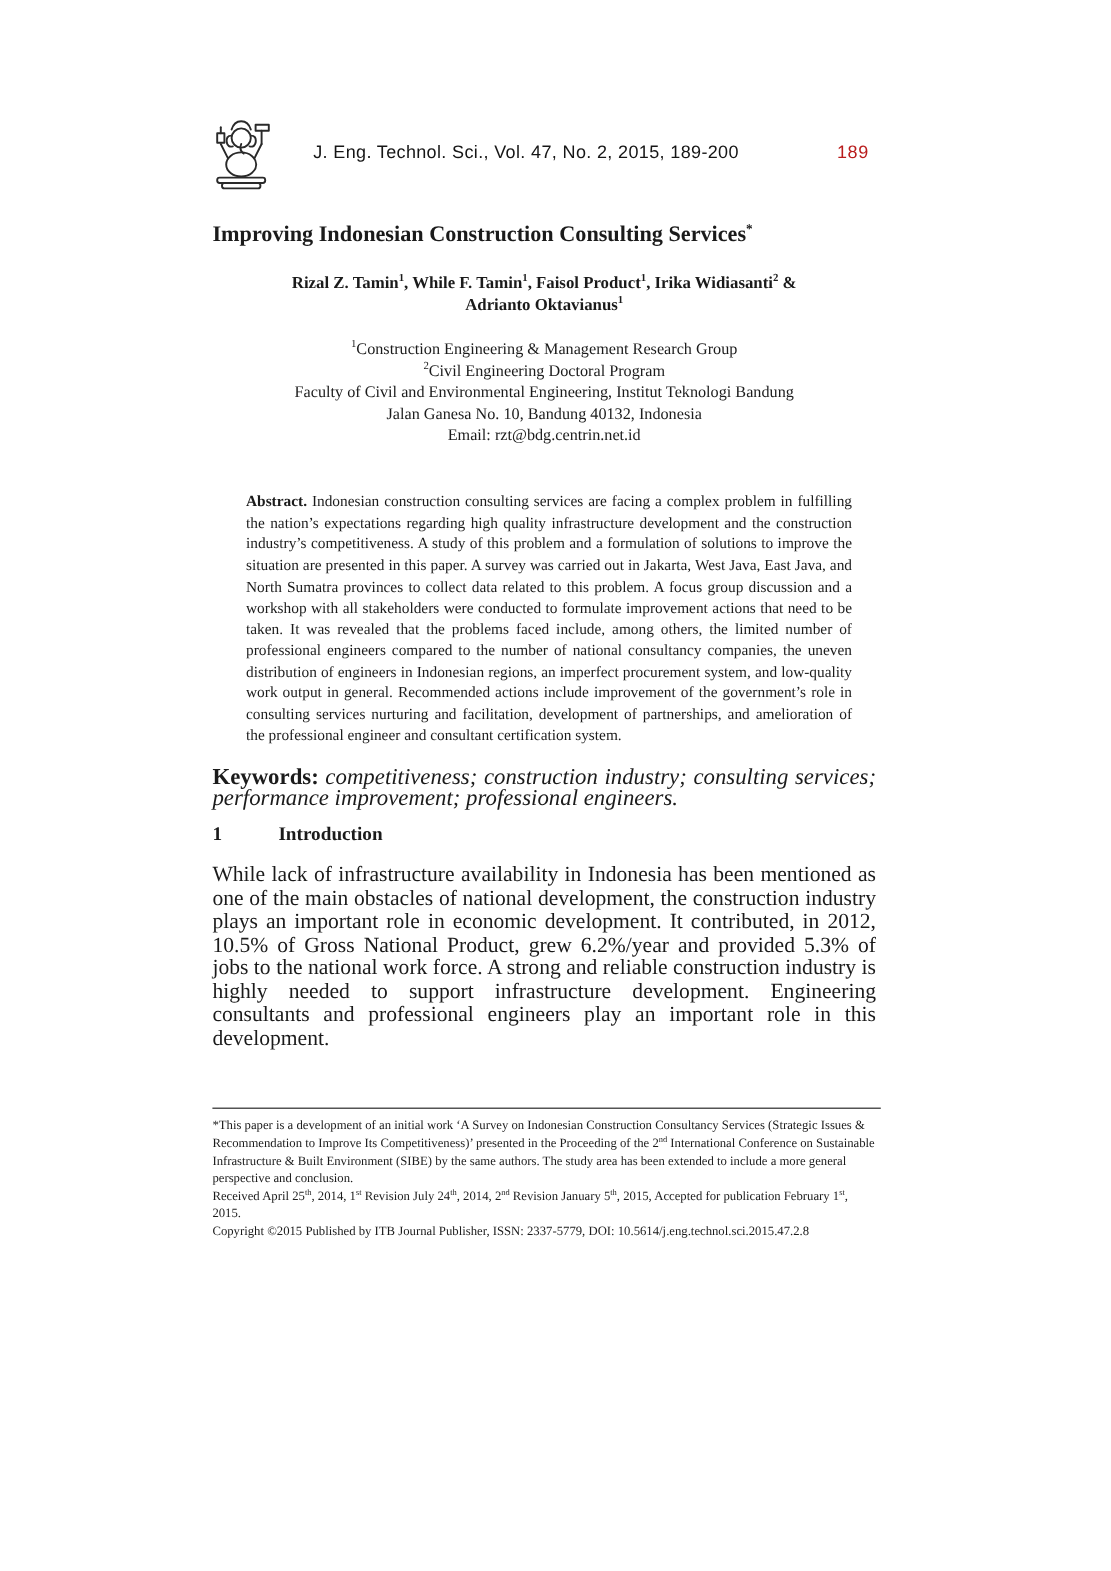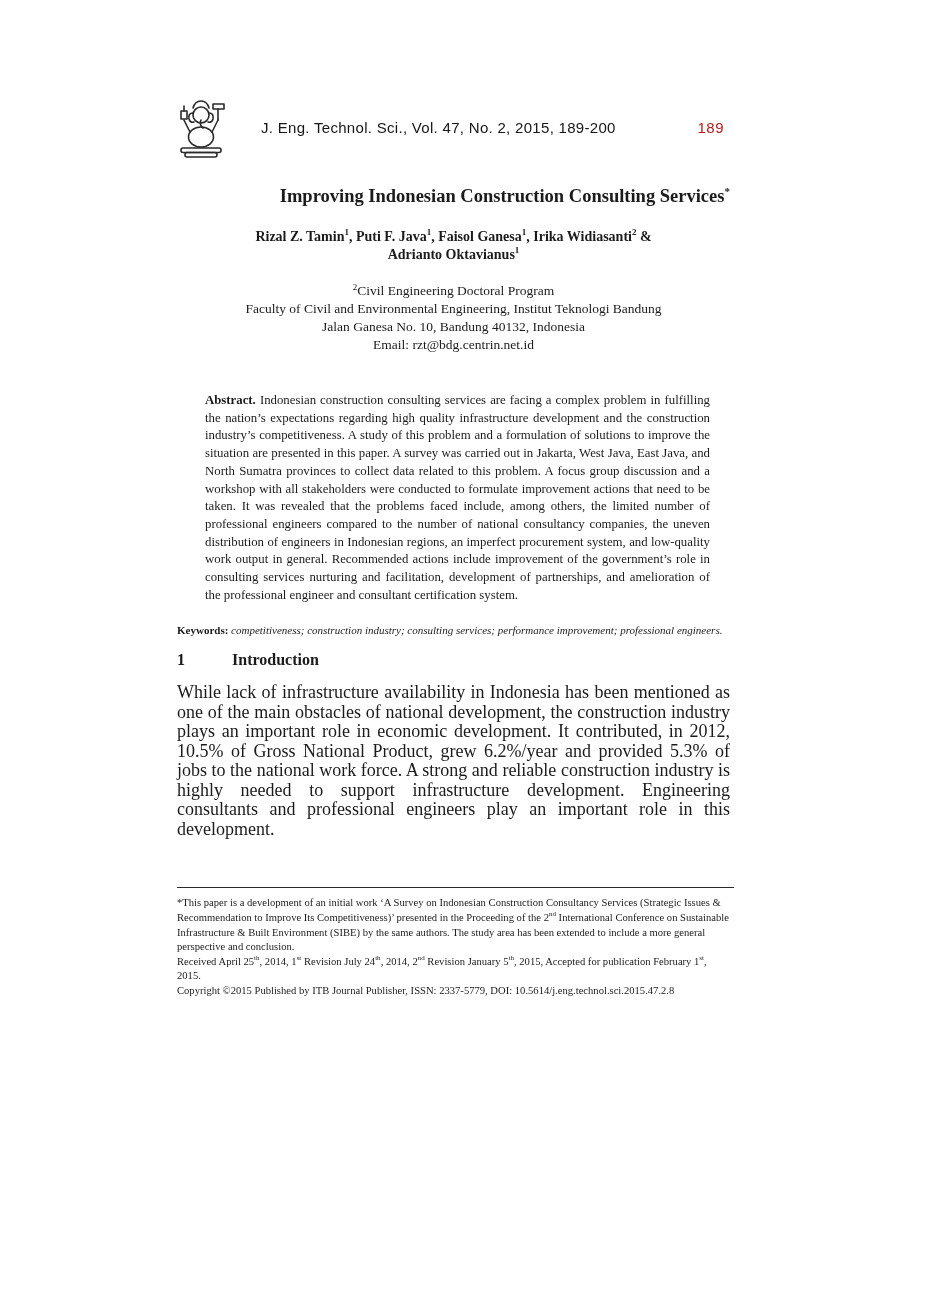--- a/index.html
+++ b/index.html
@@ -37,21 +37,21 @@
   .pageno {
     margin-left: auto;
     margin-right: 6px;
     font-size: 15px;
     letter-spacing: 0.5px;
     color: #b91c1c;
   }
   
   .title {
     margin-top: 24px;
-    text-align: right;
+    text-align: left;
     font-size: 18.5px;
     font-weight: bold;
     line-height: 24px;
   }
   .title sup { font-size: 11px; }
   .authors {
     margin-top: 20px;
     text-align: center;
     font-size: 14px;
     font-weight: bold;
@@ -73,21 +73,21 @@
     text-align: justify;
     font-size: 12.8px;
     line-height: 17.7px;
   }
   .abstract .lbl { font-weight: bold; }
   
   .keywords {
     margin-top: 17px;
     width: 553px;
     text-align: justify;
-    font-size: 11px;
+    font-size: 19px;
     line-height: 18px;
     font-style: italic;
   }
   .keywords .lbl { font-weight: bold; font-style: normal; }
   
   .sec-heading {
     margin-top: 11px;
     font-size: 16px;
     font-weight: bold;
     line-height: 20px;
@@ -143,25 +143,26 @@
           <rect class="ln" x="8" y="58.5" width="32" height="4.5" rx="2"></rect>
         </svg>
       </div>
       <div class="citation">J. Eng. Technol. Sci., Vol. 47, No. 2, 2015, 189-200</div>
       <div class="pageno">189</div>
     </div>
 
     <h1 class="title" style="margin-bottom:0;"><span>Improving Indonesian Construction Consulting Services</span><sup>*</sup></h1>
 
     <div class="authors">
-      <div><span>Rizal Z. Tamin</span><sup>1</sup><span>, Puti F. Java</span><sup>1</sup><span>, Faisol Ganesa</span><sup>1</sup><span>, Irika Widiasanti</span><sup>2</sup><span> &amp;</span></div>
+      <div><span>Rizal Z. Tamin</span><sup>1</sup><span>, While F. Tamin</span><sup>1</sup><span>, Faisol Product</span><sup>1</sup><span>, Irika Widiasanti</span><sup>2</sup><span> &amp;</span></div>
       <div><span>Adrianto Oktavianus</span><sup>1</sup></div>
     </div>
 
     <div class="affiliations">
+      <div><sup>1</sup><span>Construction Engineering &amp; Management Research Group</span></div>
       <div><sup>2</sup><span>Civil Engineering Doctoral Program</span></div>
       <div><span>Faculty of Civil and Environmental Engineering, Institut Teknologi Bandung</span></div>
       <div><span>Jalan Ganesa No. 10, Bandung 40132, Indonesia</span></div>
       <div><span>Email: rzt@bdg.centrin.net.id</span></div>
     </div>
 
     <div class="abstract"><span class="lbl">Abstract.</span><span> Indonesian construction consulting services are facing a complex problem in fulfilling the nation’s expectations regarding high quality infrastructure development and the construction industry’s competitiveness. A study of this problem and a formulation of solutions to improve the situation are presented in this paper. A survey was carried out in Jakarta, West Java, East Java, and North Sumatra provinces to collect data related to this problem. A focus group discussion and a workshop with all stakeholders were conducted to formulate improvement actions that need to be taken. It was revealed that the problems faced include, among others, the limited number of professional engineers compared to the number of national consultancy companies, the uneven distribution of engineers in Indonesian regions, an imperfect procurement system, and low-quality work output in general. Recommended actions include improvement of the government’s role in consulting services nurturing and facilitation, development of partnerships, and amelioration of the professional engineer and consultant certification system.</span></div>
 
     <div class="keywords"><span class="lbl">Keywords:</span><span> competitiveness; construction industry; consulting services; performance improvement; professional engineers.</span></div>
 

